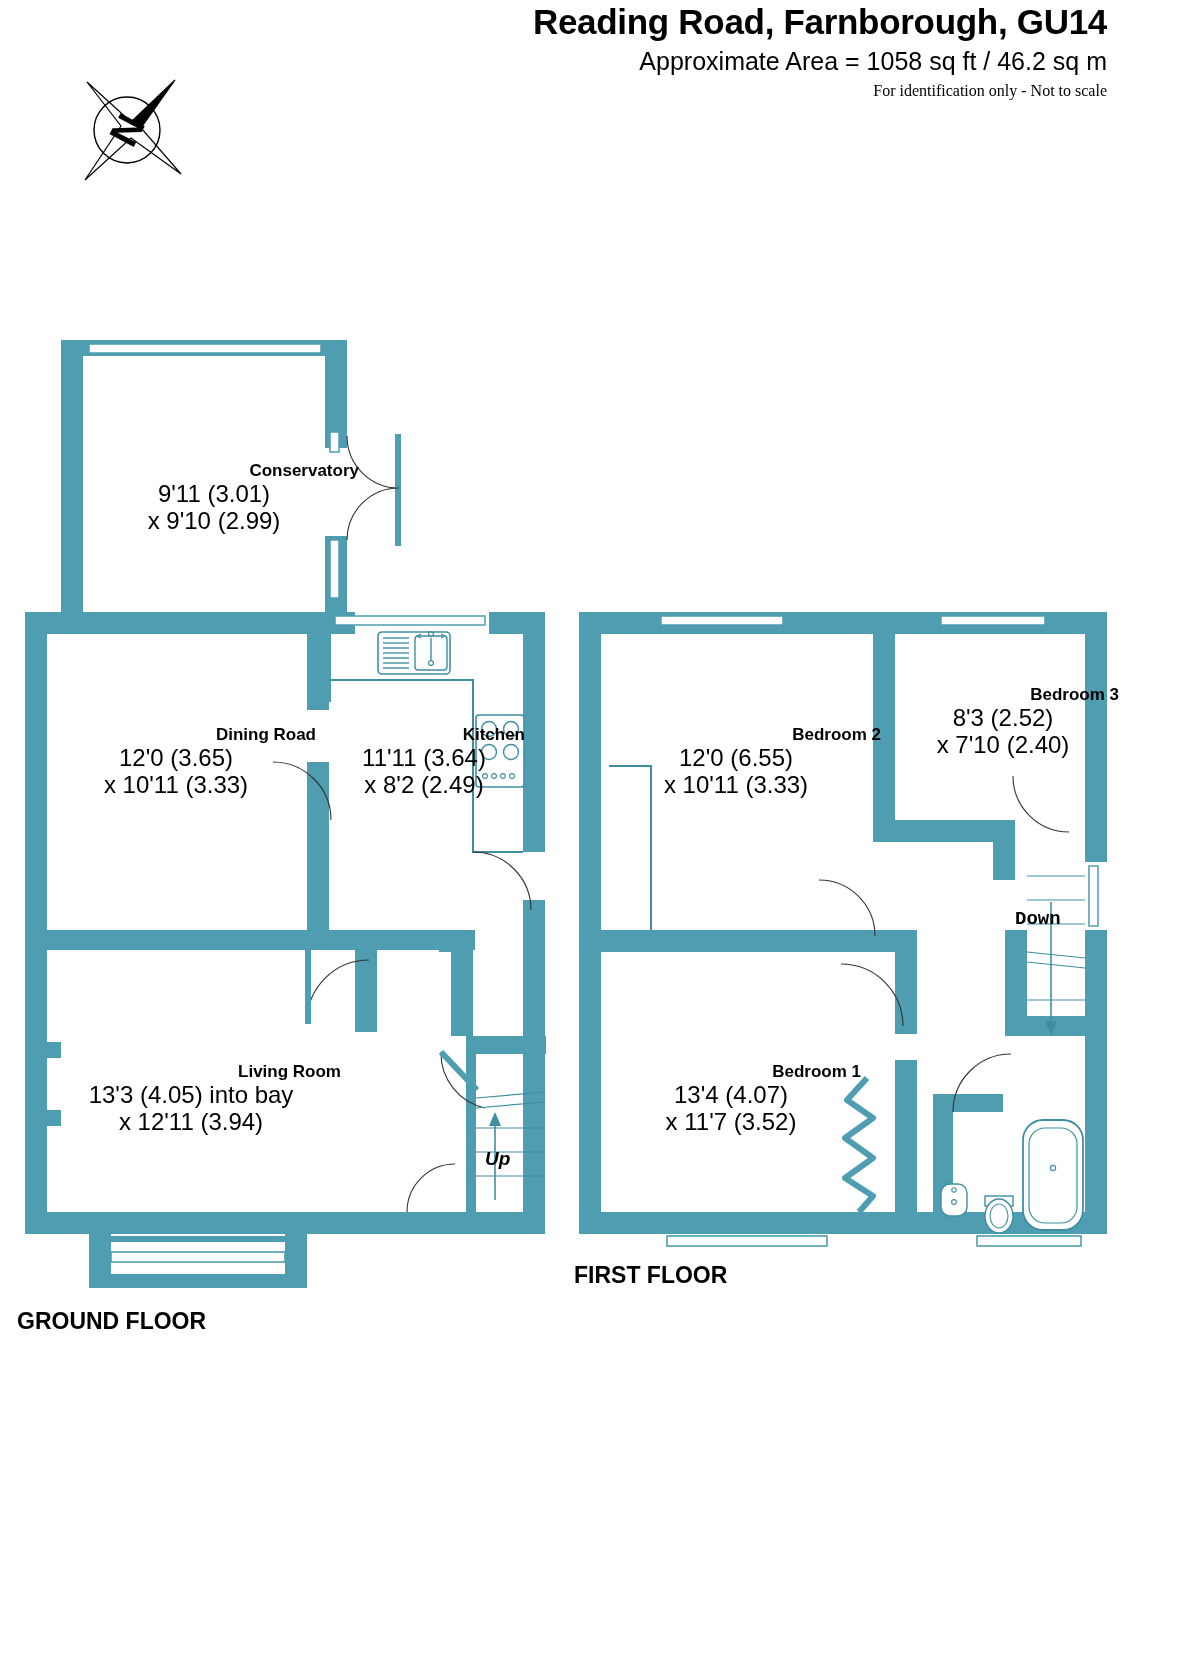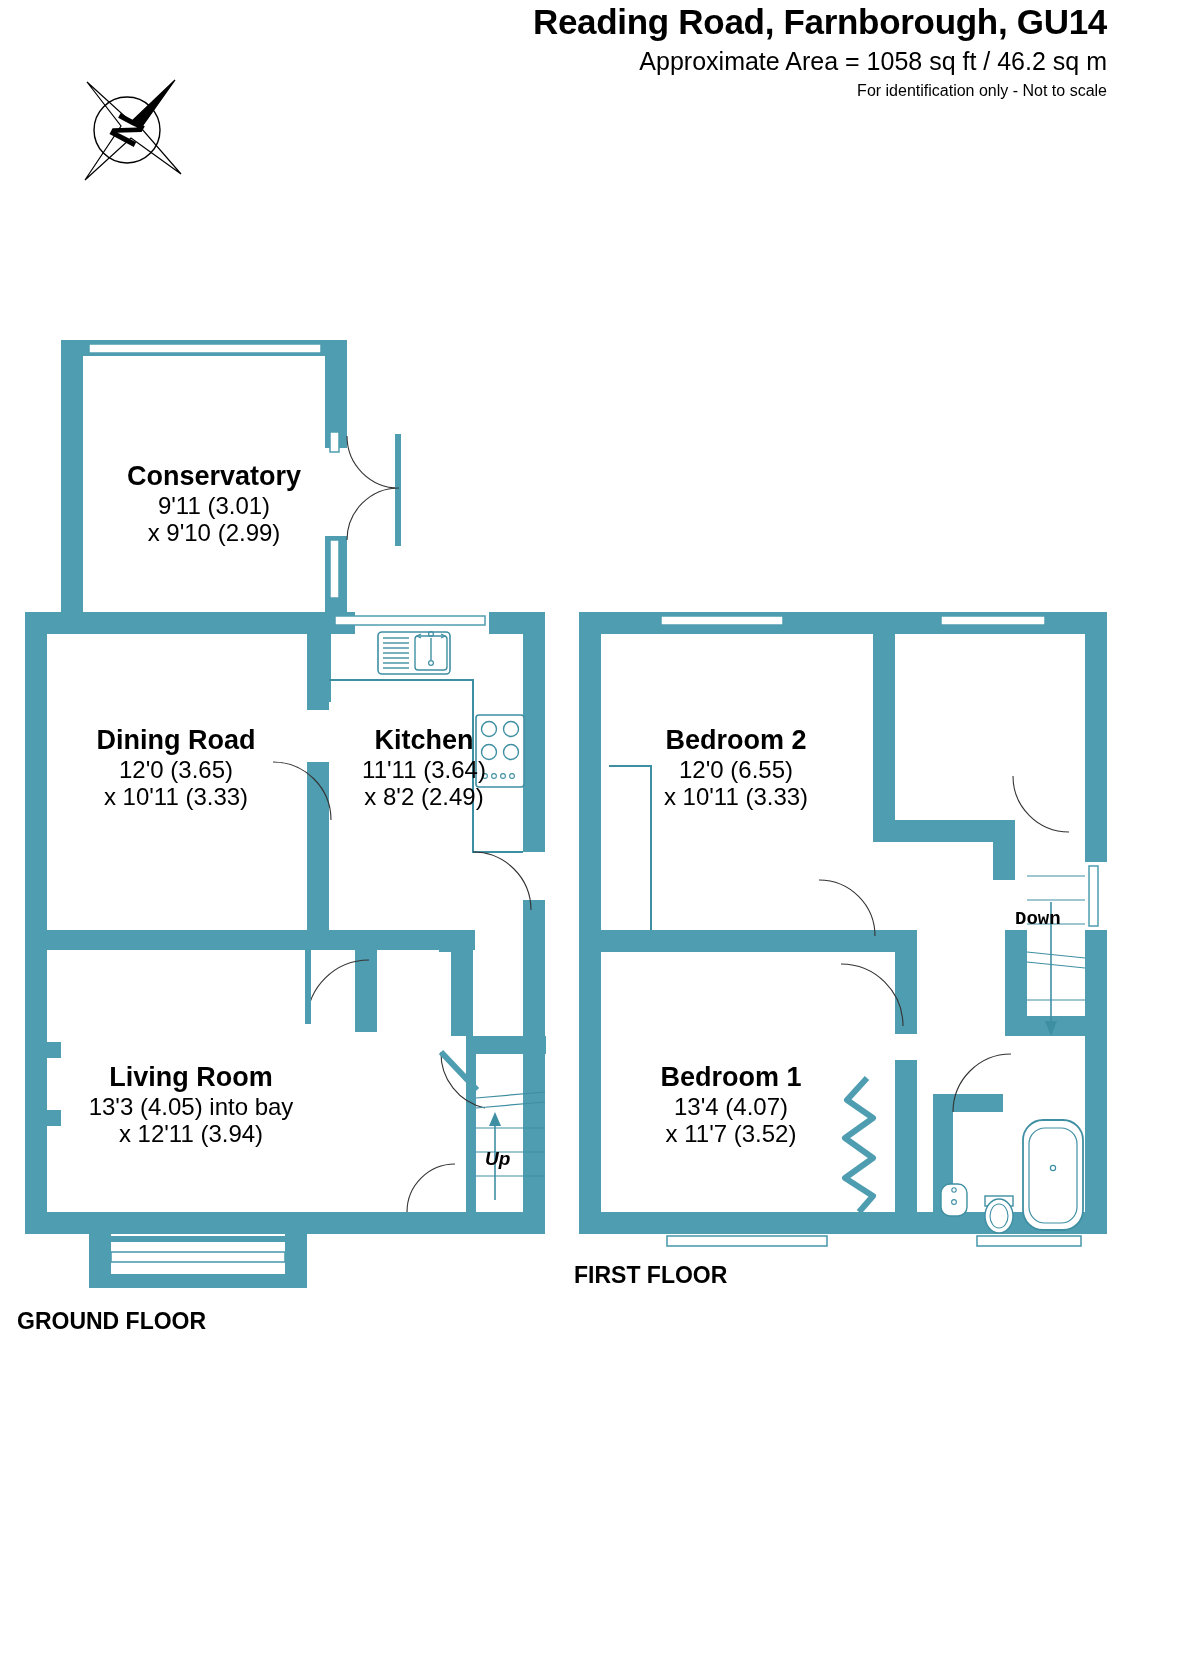--- a/index.html
+++ b/index.html
@@ -43,20 +43,21 @@
     top: 47px;
     font-size: 25px;
     white-space: nowrap;
   }
   #ident-line {
     position: absolute;
     right: 88px;
     top: 82px;
     font-size: 16px;
     white-space: nowrap;
+    font-family: Liberation Serif, serif;
   }
   
   #compass {
     position: absolute;
     left: 52px;
     top: 62px;
     width: 136px;
     height: 136px;
   }
   
@@ -70,23 +71,24 @@
   #first-floor-label  { left: 563px; top: 1262px; }
 
   
   .room {
     position: absolute;
     text-align: center;
     white-space: nowrap;
     line-height: 1.13;
   }
   .room .rname {
-    font-size: 27px;
+    font-size: 17px;
     font-weight: bold;
     display: block;
+    text-align: right;
   }
   .room .rdim {
     font-size: 24px;
     display: block;
   }
   .small-label {
     position: absolute;
     font-size: 19px;
     font-weight: bold;
     white-space: nowrap;
@@ -327,20 +329,25 @@
     <span class="rdim">13'3 (4.05) into bay</span>
     <span class="rdim">x 12'11 (3.94)</span>
   </div>
 
   <div class="room" id="lbl-bed2" style="left:580px; top:725px; width:290px;">
     <span class="rname">Bedroom 2</span>
     <span class="rdim">12'0 (6.55)</span>
     <span class="rdim">x 10'11 (3.33)</span>
   </div>
 
+  <div class="room" id="lbl-bed3" style="left:876px; top:685px; width:232px;">
+    <span class="rname">Bedroom 3</span>
+    <span class="rdim">8'3 (2.52)</span>
+    <span class="rdim">x 7'10 (2.40)</span>
+  </div>
 
   <div class="room" id="lbl-bed1" style="left:590px; top:1062px; width:260px;">
     <span class="rname">Bedroom 1</span>
     <span class="rdim">13'4 (4.07)</span>
     <span class="rdim">x 11'7 (3.52)</span>
   </div>
 
   <div class="small-label" id="lbl-up" style="left:474px; top:1148px;font-style:italic;">Up</div>
   <div class="small-label" id="lbl-down" style="left:1004px; top:908px;font-family:Liberation Mono, monospace;">Down</div>
 

